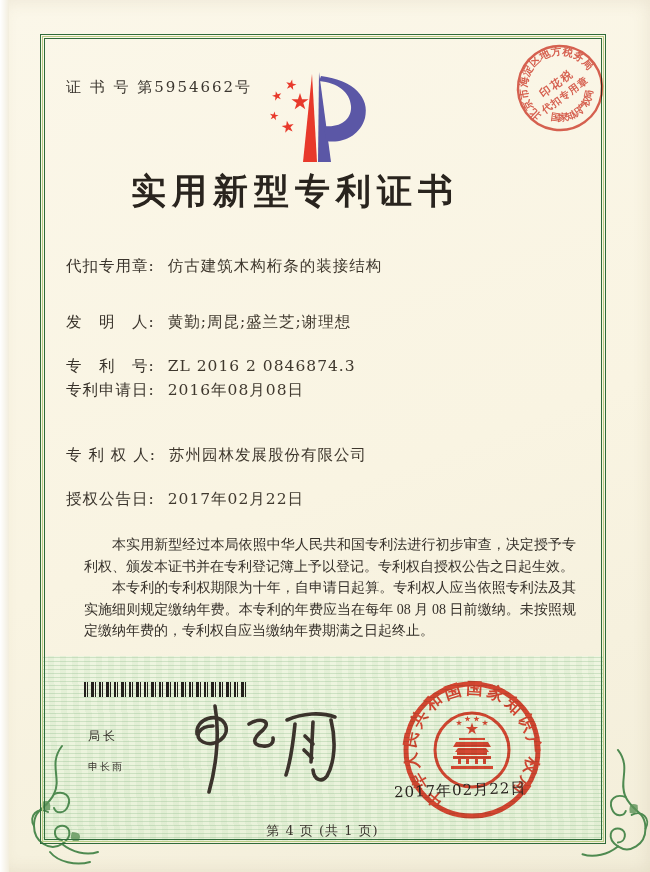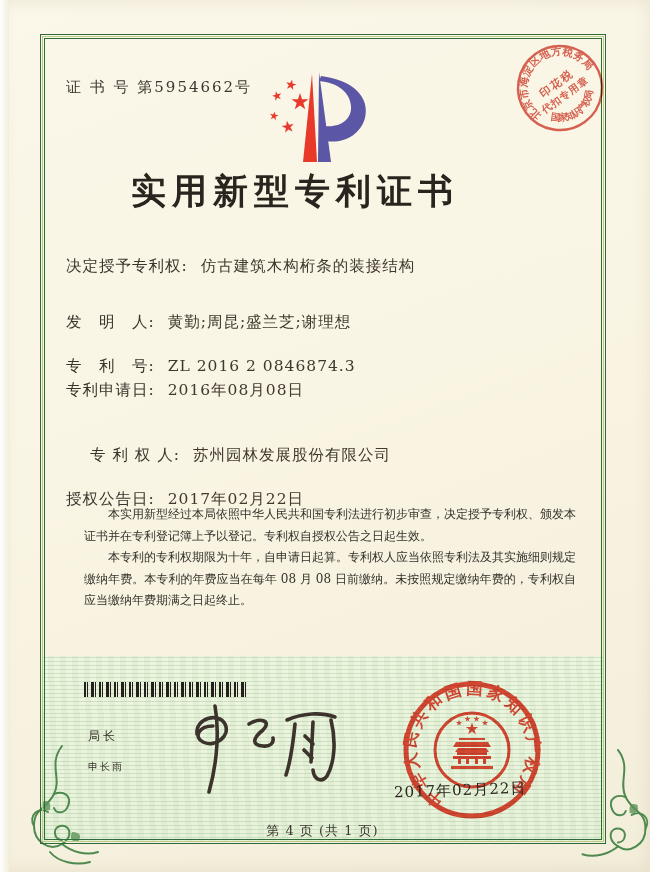--- a/index.html
+++ b/index.html
@@ -25,26 +25,26 @@
 
   .cert-no { position:absolute; left:66px; top:78px; font-size:15px; letter-spacing:2px; color:#3b362f; }
   .logo { position:absolute; left:260px; top:68px; }
   .title { position:absolute; left:0; top:168px; width:590px; text-align:center;
            font-size:35px; font-weight:bold; letter-spacing:6px; color:#29241e; }
 
   .fields { position:absolute; left:66px; top:0; width:520px; }
   .field-row { position:absolute; left:0; white-space:nowrap; font-size:15.5px; color:#3a342c; }
   .field-row:nth-of-type(1){ top:256px; } .field-row:nth-of-type(2){ top:312px; }
   .field-row:nth-of-type(3){ top:356px; } .field-row:nth-of-type(4){ top:380px; }
-  .field-row:nth-of-type(5){ top:445px;margin-left:24px; } .field-row:nth-of-type(6){ top:489px; }
+  .field-row:nth-of-type(5){ top:445px; } .field-row:nth-of-type(6){ top:489px; }
   .flabel { letter-spacing:1px; }
   .fvalue { margin-left:8px; letter-spacing:1px; color:#3f382e; }
 
-  .body-text { position:absolute; left:84px; top:504px; width:492px; font-size:12px;
-               line-height:21.5px; color:#35302a; text-align:justify; }
+  .body-text { position:absolute; left:84px; top:534px; width:492px; font-size:14px;
+               line-height:21.5px; color:#35302a; text-align:justify;font-family:Liberation Serif, serif; }
   .body-text p { margin:0; text-indent:2em; }
 
   .barcode { position:absolute; left:84px; top:682px; width:164px; height:15px;
      background:repeating-linear-gradient(90deg,
        #24201c 0 2px, transparent 2px 3px, #24201c 3px 4px, transparent 4px 7px,
        #24201c 7px 10px, transparent 10px 11px, #24201c 11px 12px, transparent 12px 15px); }
 
   .signer-title { position:absolute; left:88px; top:728px; font-size:12px; letter-spacing:3px; color:#34302a;
                   font-family:"DejaVu Sans","Liberation Sans",sans-serif; }
   .signer-name  { position:absolute; left:88px; top:760px; font-size:10px; letter-spacing:2px; color:#34302a;
@@ -121,21 +121,21 @@
       <use href="#starU" transform="translate(17,28) scale(5) rotate(-14)"></use>
       <use href="#starU" transform="translate(14,48) scale(4.6) rotate(10)"></use>
       <use href="#starU" transform="translate(28,59) scale(6.4) rotate(-10)"></use>
     </g>
   </svg>
 
   <div class="title">实用新型专利证书</div>
 
   <div class="fields">
     <div class="field-row">
-      <span class="flabel">决定授予专利权:</span>
+      <span class="flabel">代扣专用章:</span>
       <span class="fvalue">仿古建筑木构桁条的装接结构</span>
     </div>
     <div class="field-row">
       <span class="flabel">发　明　人:</span>
       <span class="fvalue">黄勤;周昆;盛兰芝;谢理想</span>
     </div>
     <div class="field-row">
       <span class="flabel">专　利　号:</span>
       <span class="fvalue">ZL 2016 2 0846874.3</span>
     </div>

